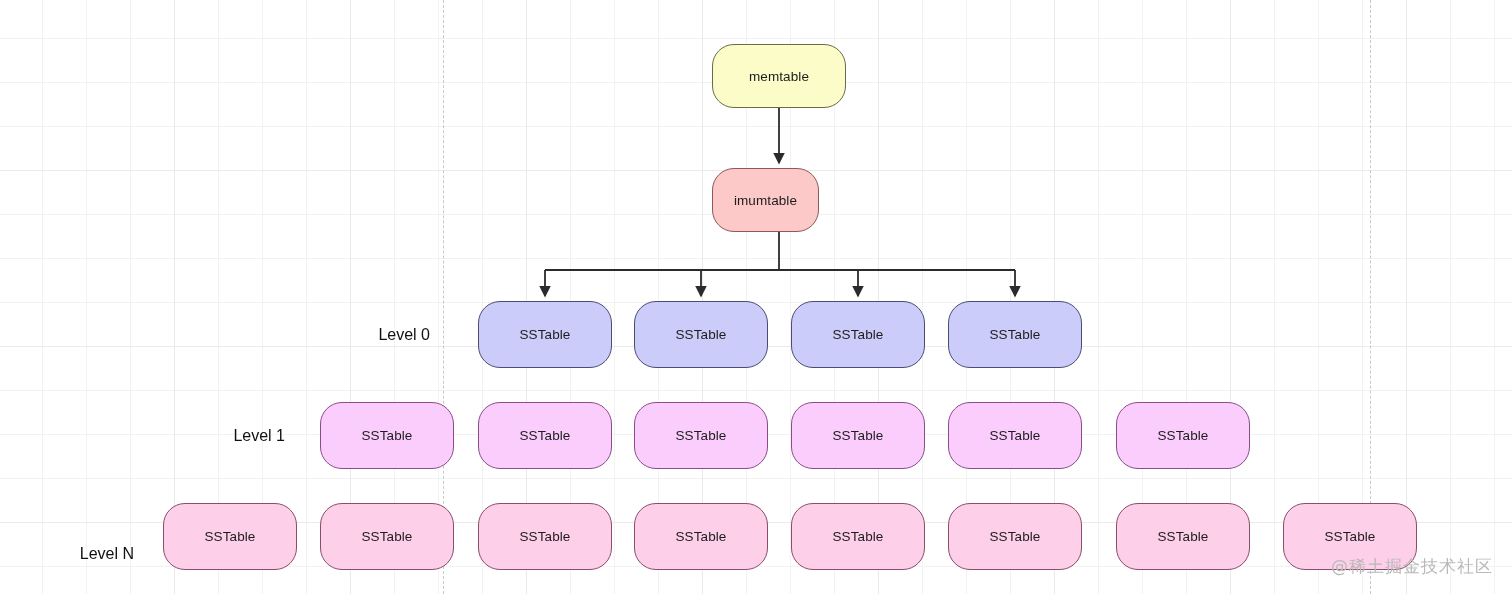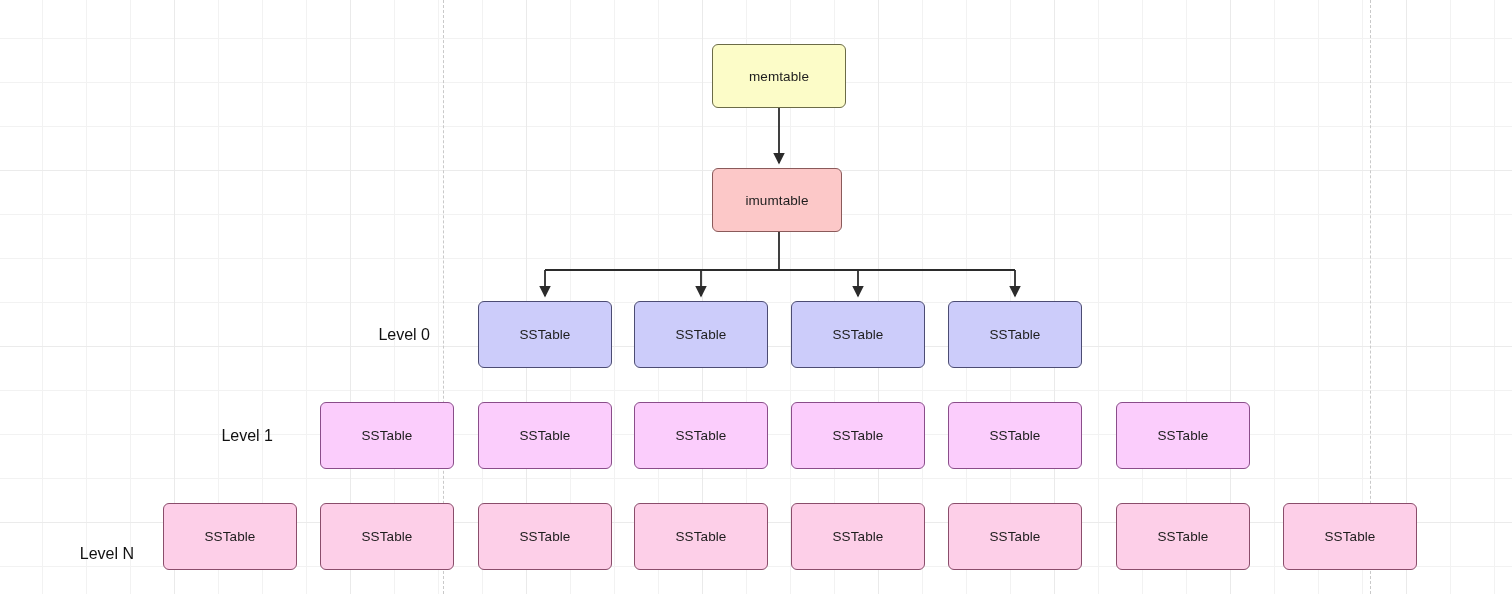--- a/index.html
+++ b/index.html
@@ -36,21 +36,21 @@
     position: absolute;
     top: 0;
     bottom: 0;
     width: 0;
     border-left: 1px dashed #c9c9c9;
     pointer-events: none;
   }
   .node {
     position: absolute;
     box-sizing: border-box;
-    border-radius: 6px;
+    border-radius: 22px;
     display: flex;
     align-items: center;
     justify-content: center;
     font-size: 13.5px;
     color: #1d1d1d;
     letter-spacing: .1px;
     white-space: nowrap;
   }
   .node-memtable {
     border: 1.6px solid #6b6b47;
@@ -116,39 +116,39 @@
         <path d="M701,270 L701,296" stroke-linecap="butt" stroke-linejoin="miter" marker-end="url(#arrowhead)"></path>
         <path d="M858,270 L858,296" stroke-linecap="butt" stroke-linejoin="miter" marker-end="url(#arrowhead)"></path>
         <path d="M1015,270 L1015,296" stroke-linecap="butt" stroke-linejoin="miter" marker-end="url(#arrowhead)"></path>
       </g>
   </svg>
 
   <div class="node node-memtable" style="left: 712px; top: 44px; width: 134px; height: 64px; background: rgb(252, 252, 200); border-color: rgb(107, 107, 71);">
     <span>memtable</span>
   </div>
 
-  <div class="node node-imumtable" style="left: 712px; top: 168px; width: 130px; height: 64px; background: rgb(252, 200, 200); border-color: rgb(138, 90, 90);">
+  <div class="node node-imumtable" style="left: 712px; top: 168px; width: 107px; height: 64px; background: rgb(252, 200, 200); border-color: rgb(138, 90, 90);">
     <span>imumtable</span>
   </div>
 
   <div id="levels-layer">
       <div class="level-label" style="left: 430px; top: 335px;">Level 0</div>
       <div class="node node-l0" style="left: 478px; top: 301px; width: 134px; height: 67px; background: rgb(204, 204, 250); border-color: rgb(76, 76, 115);">
         <span>SSTable</span>
       </div>
       <div class="node node-l0" style="left: 634px; top: 301px; width: 134px; height: 67px; background: rgb(204, 204, 250); border-color: rgb(76, 76, 115);">
         <span>SSTable</span>
       </div>
       <div class="node node-l0" style="left: 791px; top: 301px; width: 134px; height: 67px; background: rgb(204, 204, 250); border-color: rgb(76, 76, 115);">
         <span>SSTable</span>
       </div>
       <div class="node node-l0" style="left: 948px; top: 301px; width: 134px; height: 67px; background: rgb(204, 204, 250); border-color: rgb(76, 76, 115);">
         <span>SSTable</span>
       </div>
-      <div class="level-label" style="left: 273px; top: 436px; text-align: center;">Level 1</div>
+      <div class="level-label" style="left: 285px; top: 436px; text-align: center;">Level 1</div>
       <div class="node node-l1" style="left: 320px; top: 402px; width: 134px; height: 67px; background: rgb(251, 205, 252); border-color: rgb(138, 77, 138);">
         <span>SSTable</span>
       </div>
       <div class="node node-l1" style="left: 478px; top: 402px; width: 134px; height: 67px; background: rgb(251, 205, 252); border-color: rgb(138, 77, 138);">
         <span>SSTable</span>
       </div>
       <div class="node node-l1" style="left: 634px; top: 402px; width: 134px; height: 67px; background: rgb(251, 205, 252); border-color: rgb(138, 77, 138);">
         <span>SSTable</span>
       </div>
       <div class="node node-l1" style="left: 791px; top: 402px; width: 134px; height: 67px; background: rgb(251, 205, 252); border-color: rgb(138, 77, 138);">
@@ -180,14 +180,15 @@
         <span>SSTable</span>
       </div>
       <div class="node node-ln" style="left: 1116px; top: 503px; width: 134px; height: 67px; background: rgb(253, 207, 232); border-color: rgb(138, 77, 107);">
         <span>SSTable</span>
       </div>
       <div class="node node-ln" style="left: 1283px; top: 503px; width: 134px; height: 67px; background: rgb(253, 207, 232); border-color: rgb(138, 77, 107);">
         <span>SSTable</span>
       </div>
     </div>
 
+  <div class="watermark" style="left: 1331px; top: 555px; color: rgb(185, 185, 185);">@稀土掘金技术社区</div>
 
 </div>
 
 </body></html>

